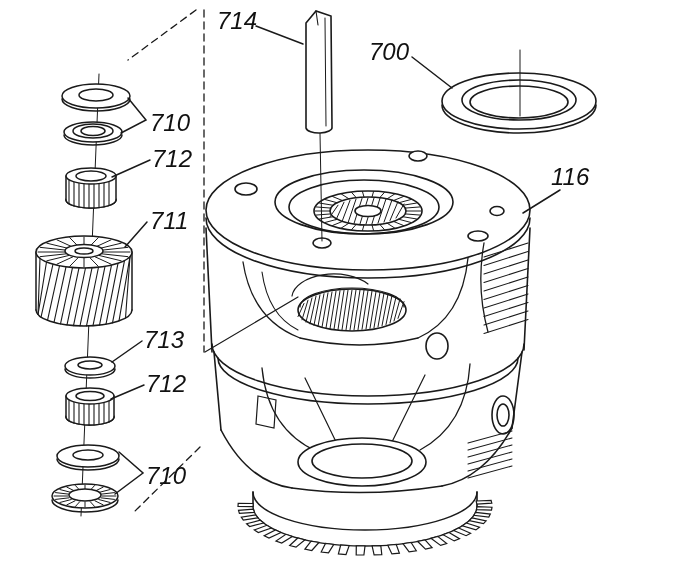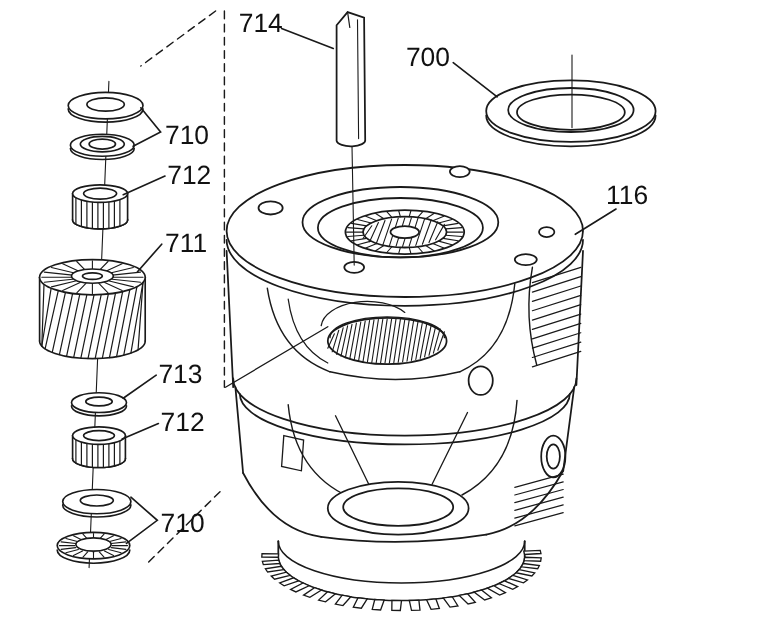--- a/index.html
+++ b/index.html
@@ -3,21 +3,21 @@
 <meta charset="utf-8">
 <style>
   html,body{margin:0;padding:0;background:#fff;}
   .fig{position:relative;width:688px;height:568px;background:#fff;overflow:hidden;}
   .fig svg{position:absolute;left:0;top:0;}
   text.callout{font-family:"Liberation Sans",sans-serif;font-size:24px;fill:#111;}
 </style>
 </head>
 <body>
 
-<div class="fig" style="background: rgb(255, 255, 255);">
+<div class="fig" style="background: rgb(255, 255, 255); font-style: italic;">
 <svg viewBox="0 0 688 568" width="688" height="568" xmlns="http://www.w3.org/2000/svg" stroke-linecap="round">
 
   <g stroke="#1a1a1a" fill="none">
     <line x1="196" y1="10" x2="128" y2="60" stroke-dasharray="7 5" stroke-width="1.3"></line>
     <line x1="204" y1="10" x2="204" y2="352" stroke-dasharray="7 5" stroke-width="1.3"></line>
     <line x1="200" y1="447" x2="133" y2="513" stroke-dasharray="7 5" stroke-width="1.3"></line>
     <line x1="205" y1="352" x2="298" y2="297" stroke-width="1.2"></line>
     <line x1="99" y1="74" x2="81" y2="516" stroke-width="1"></line>
   </g>
 

